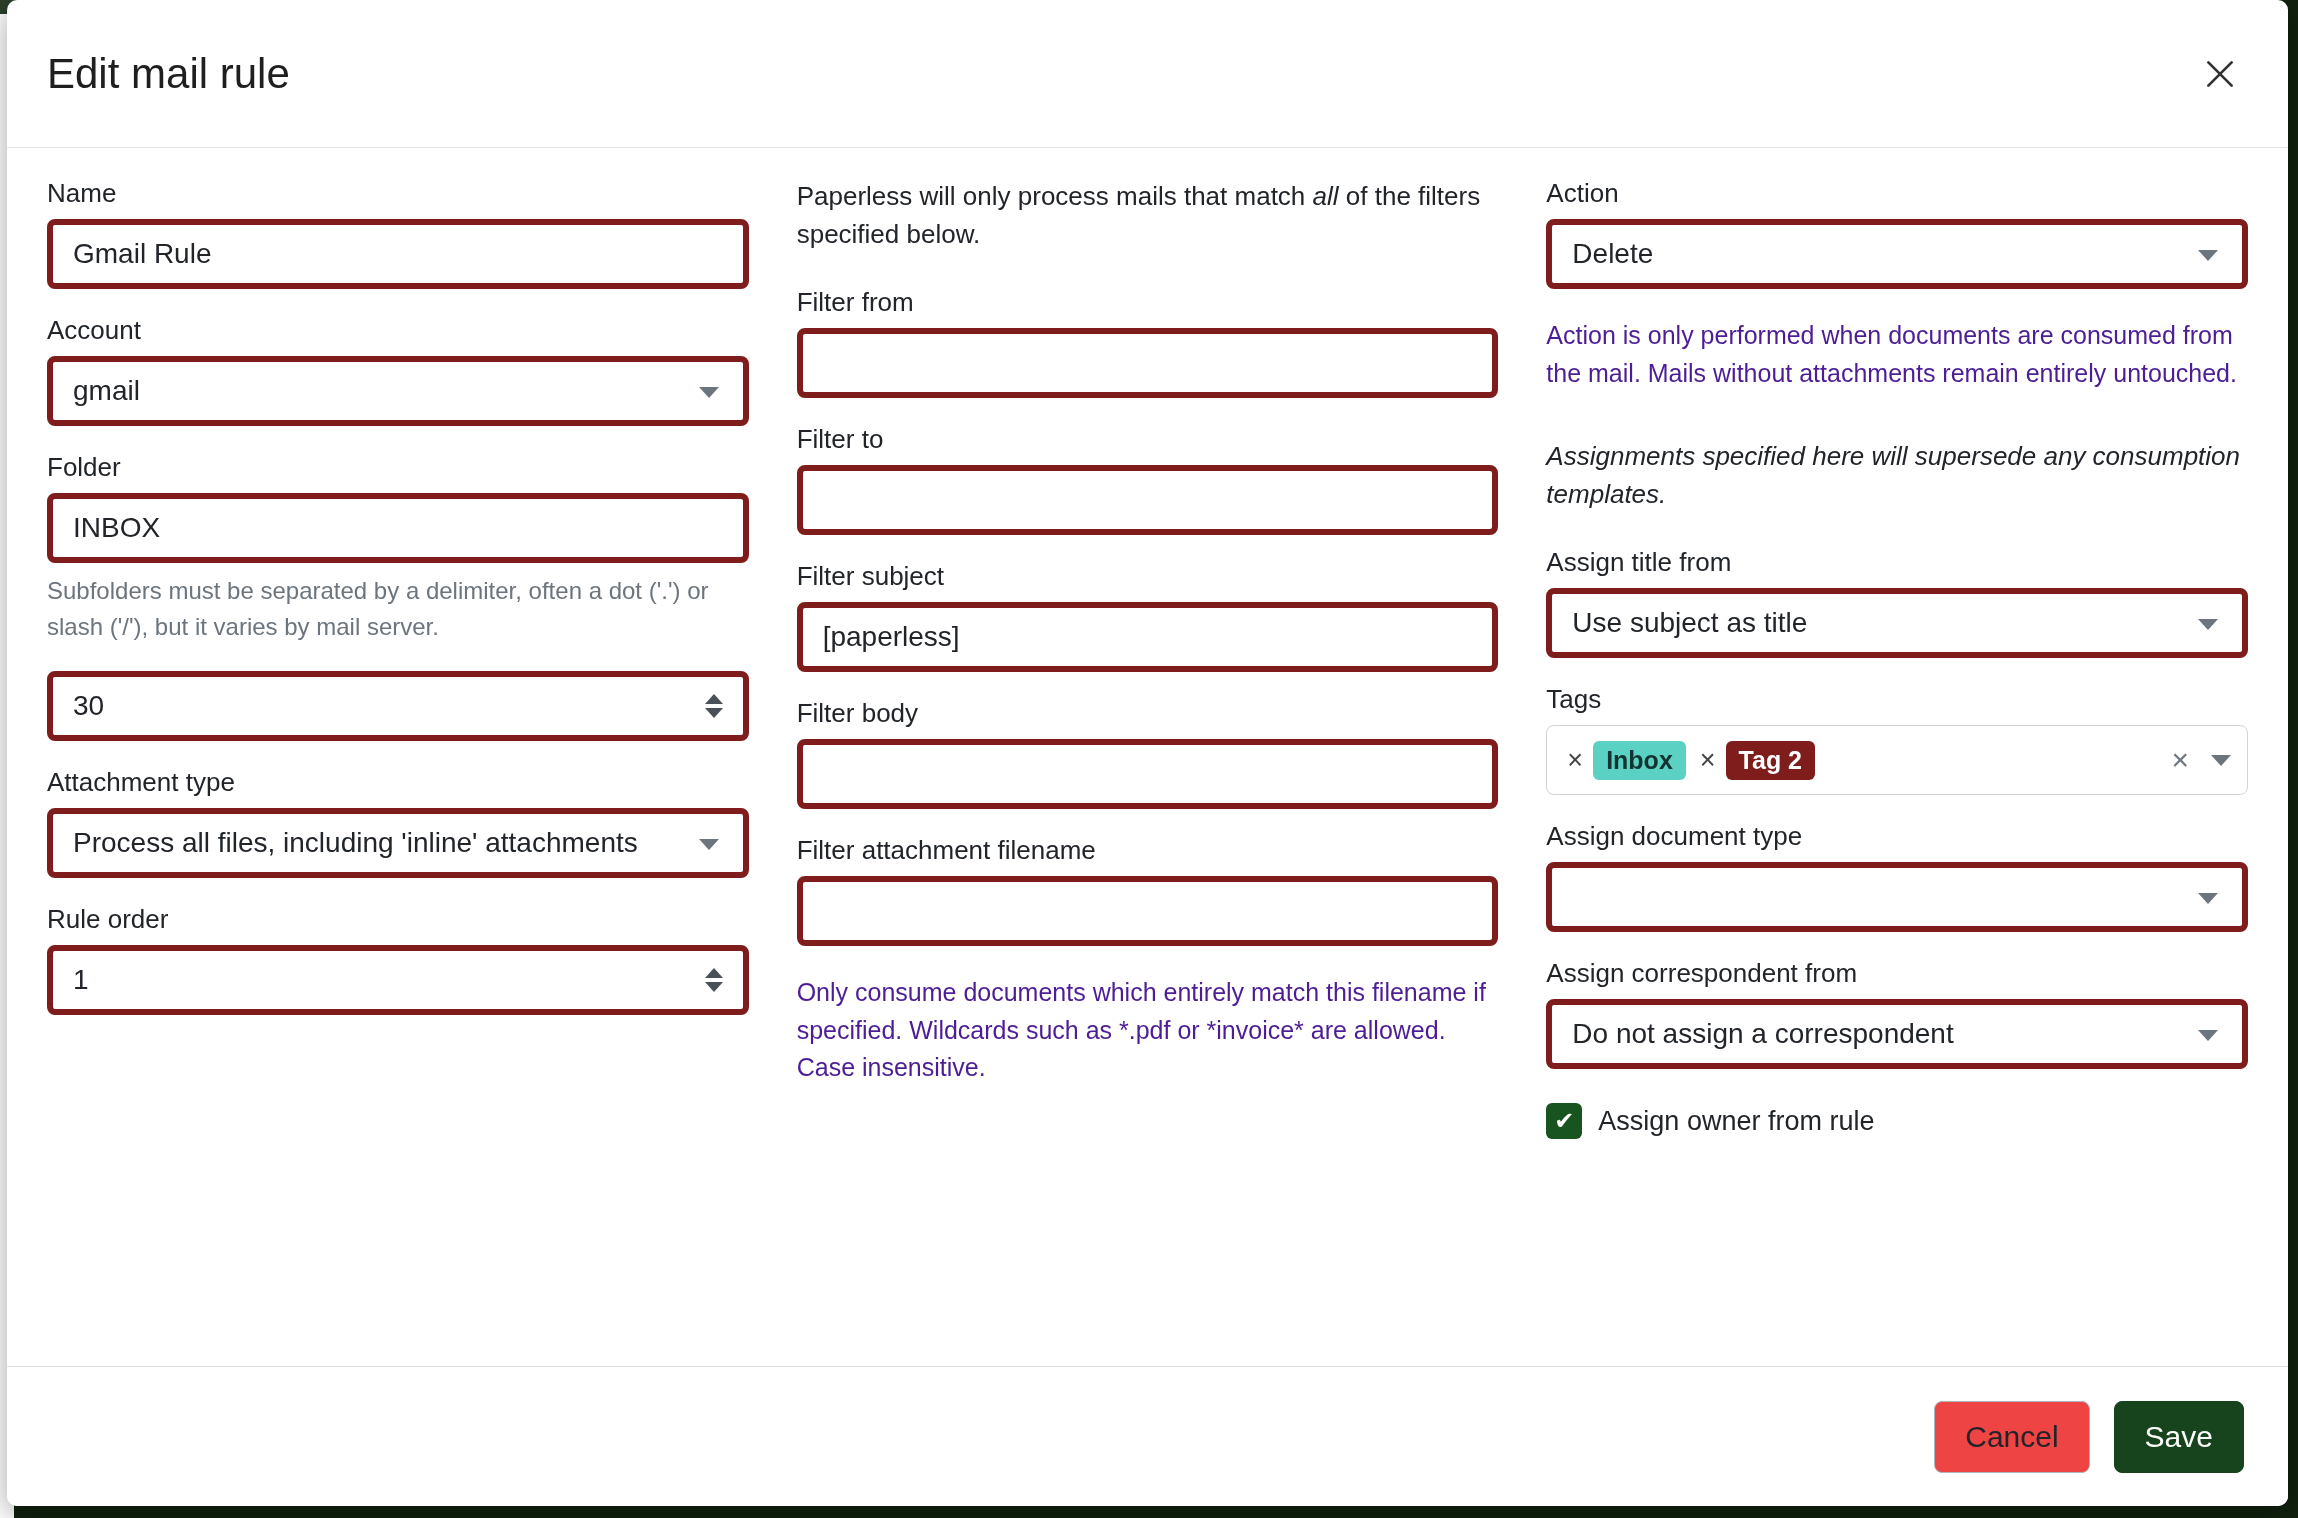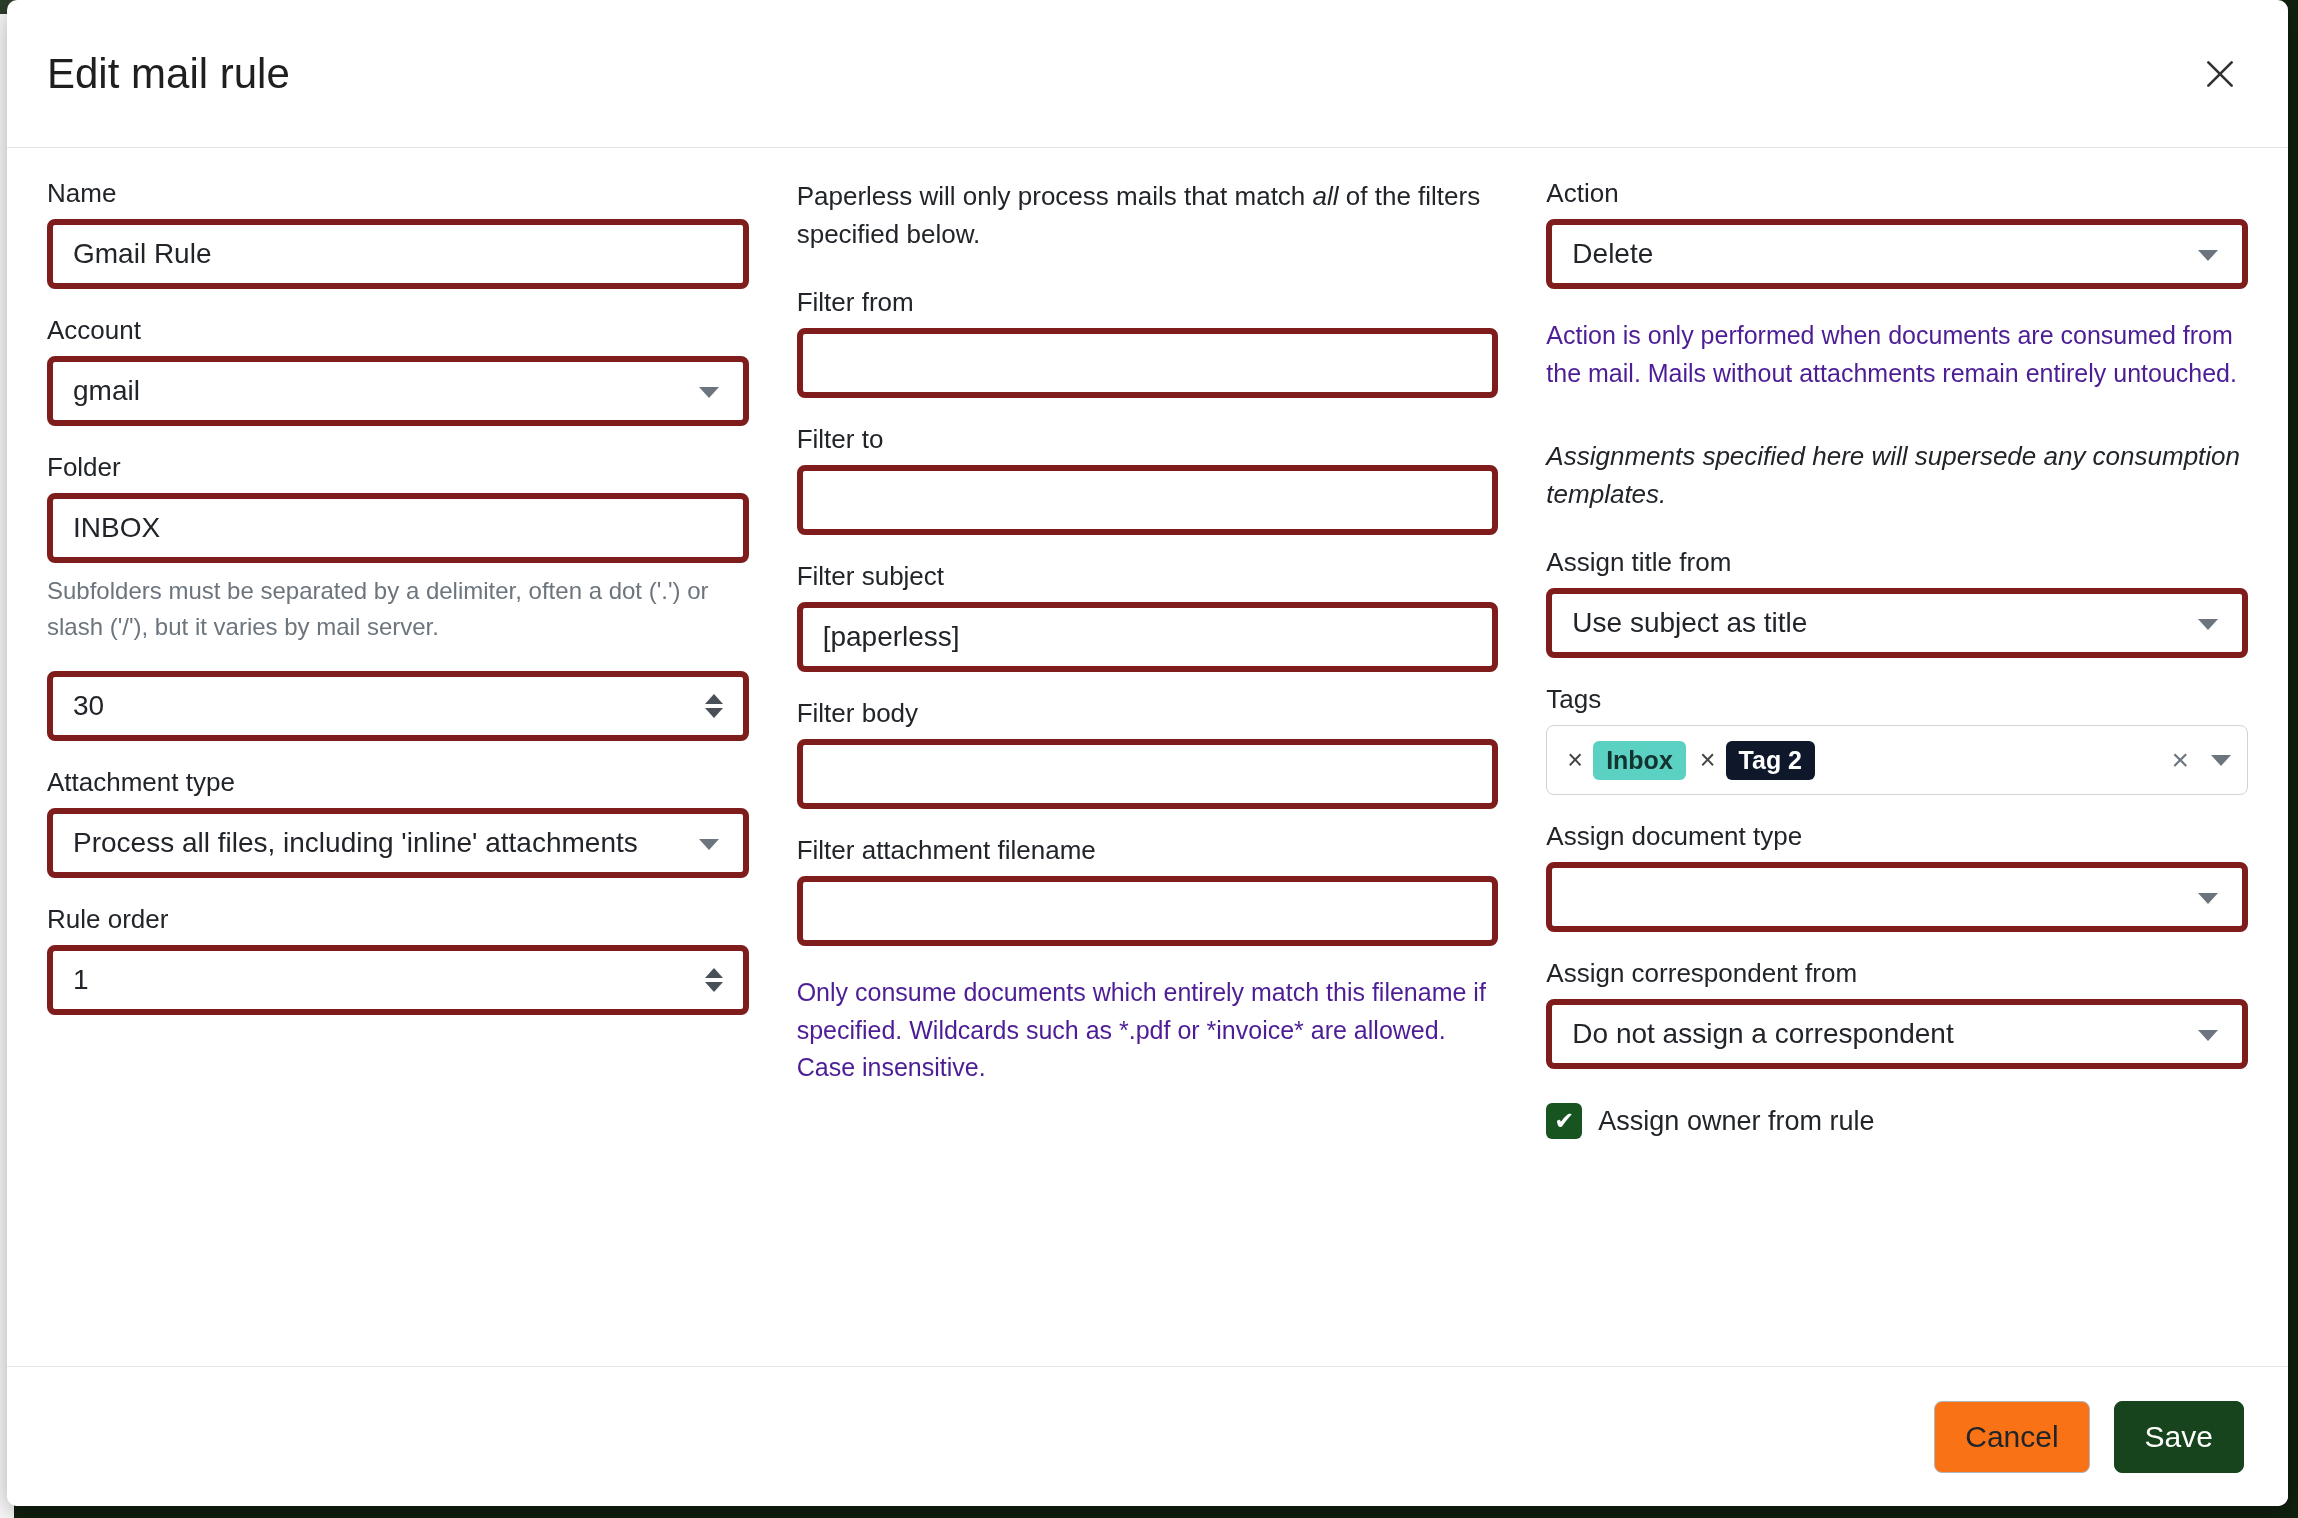--- a/index.html
+++ b/index.html
@@ -205,21 +205,21 @@
   }
   .btn {
     font-size: 30px;
     border-radius: 8px;
     padding: 0 30px;
     height: 72px;
     display: flex; align-items: center; justify-content: center;
     cursor: pointer;
   }
   .btn-cancel {
-    background: #f97316;
+    background: #ef4444;
     border: 1px solid #adb5bd;
     color: #212529;
     min-width: 148px;
   }
   .btn-save {
     background: #17441c;
     border: 1px solid #17441c;
     color: #fff;
     min-width: 122px;
   }
@@ -342,21 +342,21 @@
 
       <div class="field">
         <span class="label">Tags</span>
         <div class="tags-control">
           <span class="tag-item">
             <span class="tag-x">×</span>
             <span class="tag-chip" style="background:#5bd1c4;color:#12332f;">Inbox</span>
           </span>
           <span class="tag-item">
             <span class="tag-x">×</span>
-            <span class="tag-chip" style="background:#0f172a;color:#ffffff;">Tag 2</span>
+            <span class="tag-chip" style="background:#7f1d1d;color:#ffffff;">Tag 2</span>
           </span>
           <span class="tags-right">
             <span class="tags-clear">×</span>
             <span class="tags-caret"></span>
           </span>
         </div>
       </div>
 
       <div class="field">
         <span class="label">Assign document type</span>

